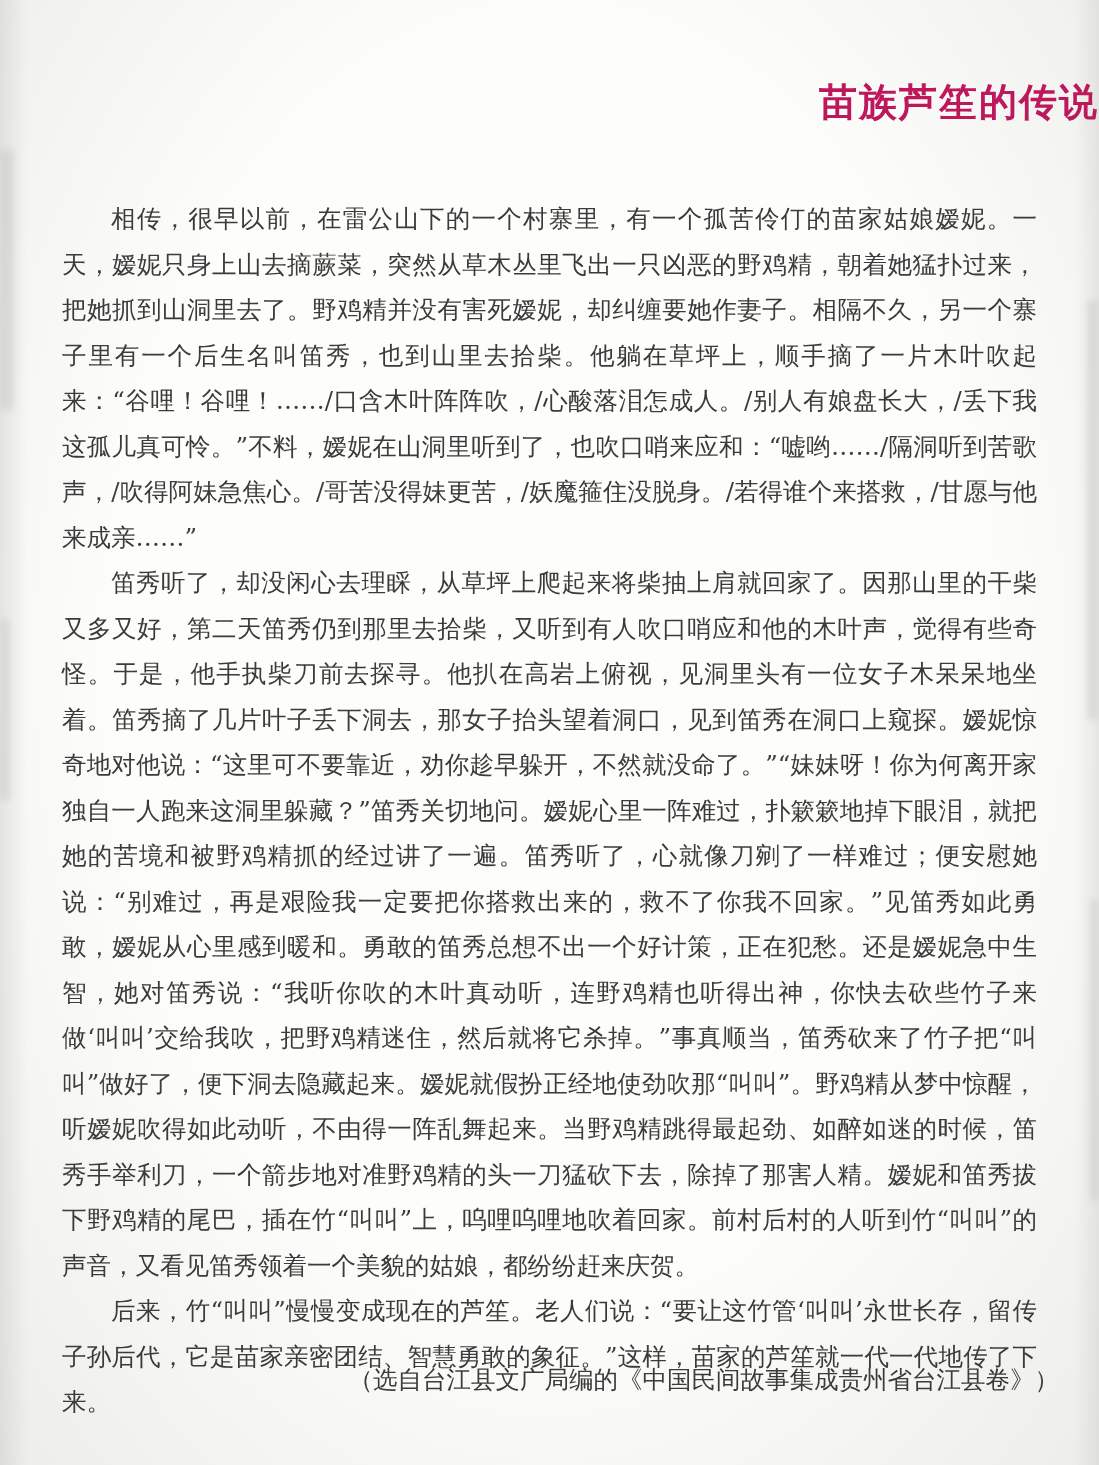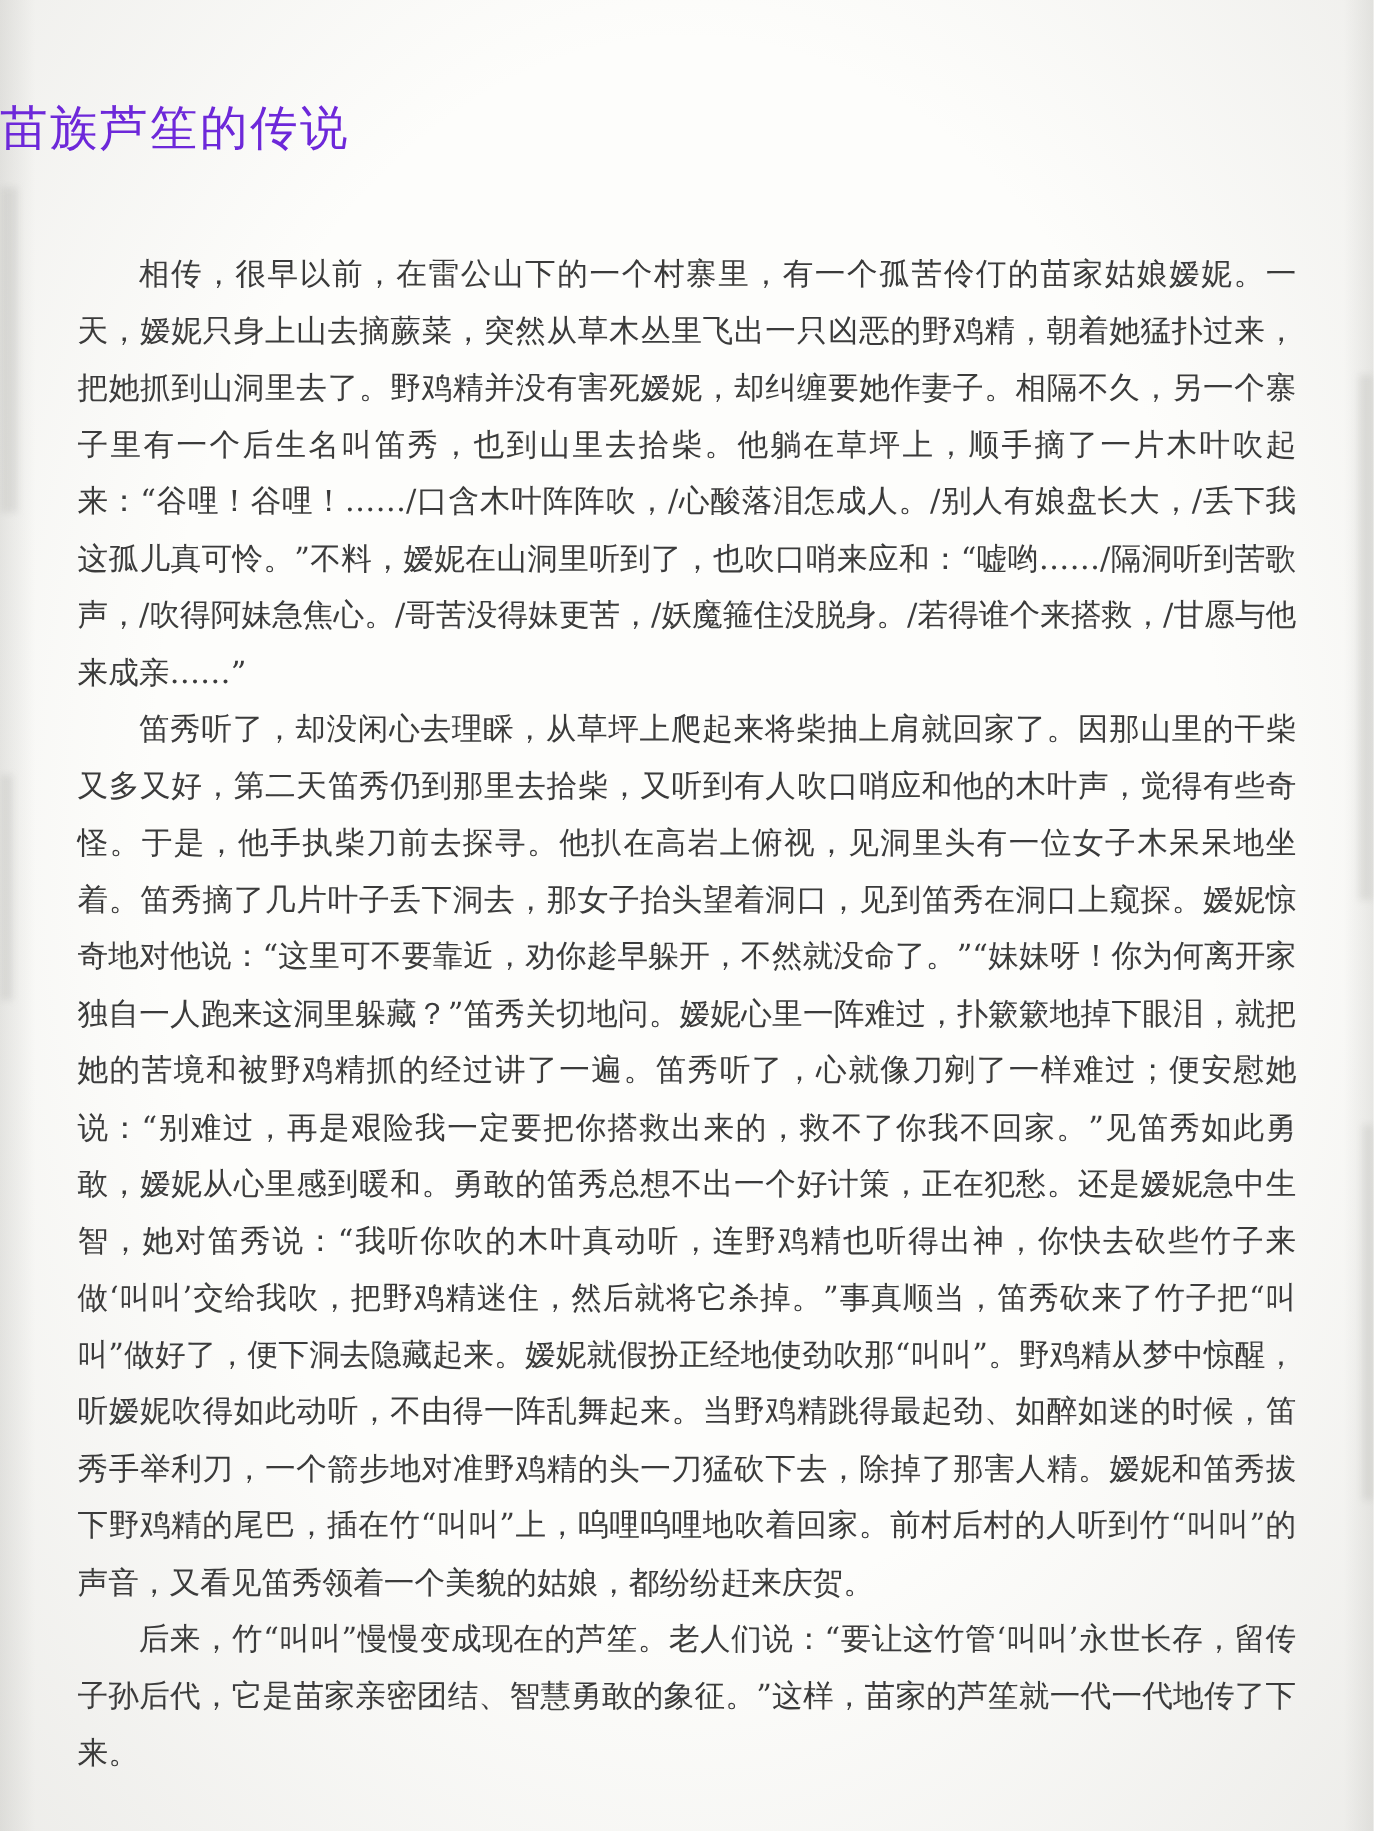--- a/index.html
+++ b/index.html
@@ -29,26 +29,26 @@
       radial-gradient(ellipse at 50% 45%, rgba(255,255,255,0) 55%, rgba(180,178,172,0.22) 100%),
       linear-gradient(90deg, rgba(170,170,165,0.25) 0px, rgba(255,255,255,0) 28px),
       linear-gradient(270deg, rgba(170,170,165,0.22) 0px, rgba(255,255,255,0) 24px);
     pointer-events: none;
   }
   .doc-title {
     position: absolute;
     top: 52px;
     left: 0;
     width: 100%;
-    text-align: left;
+    text-align: right;
     font-family: "DejaVu Sans", "Liberation Sans", sans-serif;
-    font-weight: normal;
+    font-weight: bold;
     font-size: 38px;
     letter-spacing: 2px;
-    color: #6d28d9;
+    color: #be185d;
   }
   .body-text {
     position: absolute;
     top: 196px;
     left: 62px;
     width: 975px;
     font-size: 24.5px;
     line-height: 45.5px;
     text-align: justify;
     text-justify: inter-ideograph;
@@ -98,13 +98,14 @@
   <div class="edge-smudge s4"></div>
 
   <h1 class="doc-title">苗族芦笙的传说</h1>
 
   <div class="body-text">
     <p>相传，很早以前，在雷公山下的一个村寨里，有一个孤苦伶仃的苗家姑娘嫒妮。一天，嫒妮只身上山去摘蕨菜，突然从草木丛里飞出一只凶恶的野鸡精，朝着她猛扑过来，把她抓到山洞里去了。野鸡精并没有害死嫒妮，却纠缠要她作妻子。相隔不久，另一个寨子里有一个后生名叫笛秀，也到山里去拾柴。他躺在草坪上，顺手摘了一片木叶吹起来：“谷哩！谷哩！……/口含木叶阵阵吹，/心酸落泪怎成人。/别人有娘盘长大，/丢下我这孤儿真可怜。”不料，嫒妮在山洞里听到了，也吹口哨来应和：“嘘哟……/隔洞听到苦歌声，/吹得阿妹急焦心。/哥苦没得妹更苦，/妖魔箍住没脱身。/若得谁个来搭救，/甘愿与他来成亲……”</p>
     <p>笛秀听了，却没闲心去理睬，从草坪上爬起来将柴抽上肩就回家了。因那山里的干柴又多又好，第二天笛秀仍到那里去拾柴，又听到有人吹口哨应和他的木叶声，觉得有些奇怪。于是，他手执柴刀前去探寻。他扒在高岩上俯视，见洞里头有一位女子木呆呆地坐着。笛秀摘了几片叶子丢下洞去，那女子抬头望着洞口，见到笛秀在洞口上窥探。嫒妮惊奇地对他说：“这里可不要靠近，劝你趁早躲开，不然就没命了。”“妹妹呀！你为何离开家独自一人跑来这洞里躲藏？”笛秀关切地问。嫒妮心里一阵难过，扑簌簌地掉下眼泪，就把她的苦境和被野鸡精抓的经过讲了一遍。笛秀听了，心就像刀剜了一样难过；便安慰她说：“别难过，再是艰险我一定要把你搭救出来的，救不了你我不回家。”见笛秀如此勇敢，嫒妮从心里感到暖和。勇敢的笛秀总想不出一个好计策，正在犯愁。还是嫒妮急中生智，她对笛秀说：“我听你吹的木叶真动听，连野鸡精也听得出神，你快去砍些竹子来做‘叫叫’交给我吹，把野鸡精迷住，然后就将它杀掉。”事真顺当，笛秀砍来了竹子把“叫叫”做好了，便下洞去隐藏起来。嫒妮就假扮正经地使劲吹那“叫叫”。野鸡精从梦中惊醒，听嫒妮吹得如此动听，不由得一阵乱舞起来。当野鸡精跳得最起劲、如醉如迷的时候，笛秀手举利刀，一个箭步地对准野鸡精的头一刀猛砍下去，除掉了那害人精。嫒妮和笛秀拔下野鸡精的尾巴，插在竹“叫叫”上，呜哩呜哩地吹着回家。前村后村的人听到竹“叫叫”的声音，又看见笛秀领着一个美貌的姑娘，都纷纷赶来庆贺。</p>
     <p>后来，竹“叫叫”慢慢变成现在的芦笙。老人们说：“要让这竹管‘叫叫’永世长存，留传子孙后代，它是苗家亲密团结、智慧勇敢的象征。”这样，苗家的芦笙就一代一代地传了下来。</p>
   </div>
 
+  <div class="source-line">（选自台江县文广局编的《中国民间故事集成贵州省台江县卷》）</div>
 </div>
 
 </body></html>

